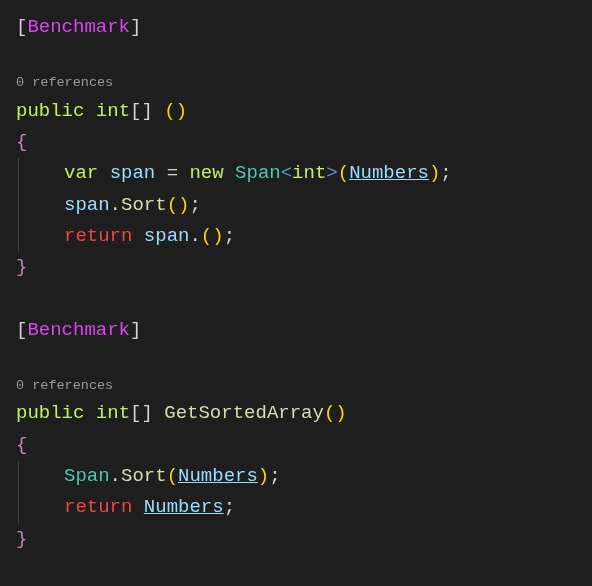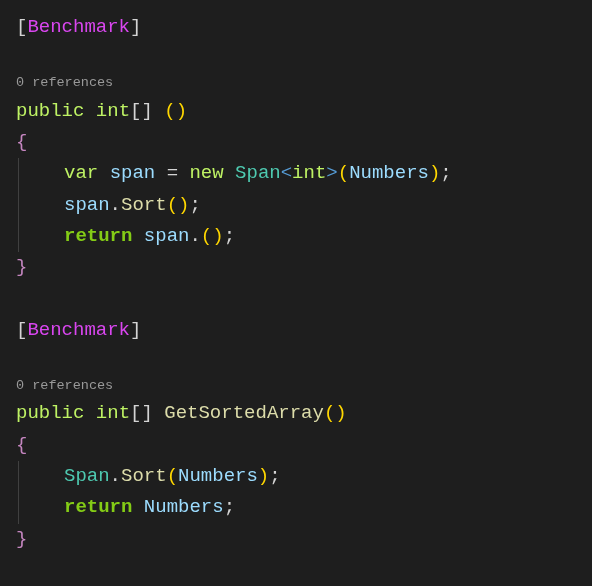--- a/index.html
+++ b/index.html
@@ -23,25 +23,25 @@
       display: flex;
     }
     .indent-guide {
       border-left: 1px solid #404040;
       margin-left: 2px;
       padding-left: 45px;
     }
     .attribute { color: #d946ef; text-align: center; }
     .codelens { color: #999999; font-size: 13.5px; line-height: 1.8; margin-top: 28px; }
     .keyword { color: #bef264; }
-    .keyword-control { color: #84cc16; font-weight: bold; }
+    .keyword-control { color: #ef4444; }
     .type-class { color: #4ec9b0; }
     .method { color: #dcdcaa; }
     .local { color: #9cdcfe; }
-    .prop { color: #9cdcfe; }
+    .prop { color: #9cdcfe; text-decoration: underline; }
     .brace { color: #c586c0; }
     .paren1 { color: #ffd700; }
     .angle { color: #569cd6; }
     .punct { color: #d4d4d4; }
     .spacer { height: 31px; }
   </style>
 </head>
 <body>
 
 <div class="code-block">

